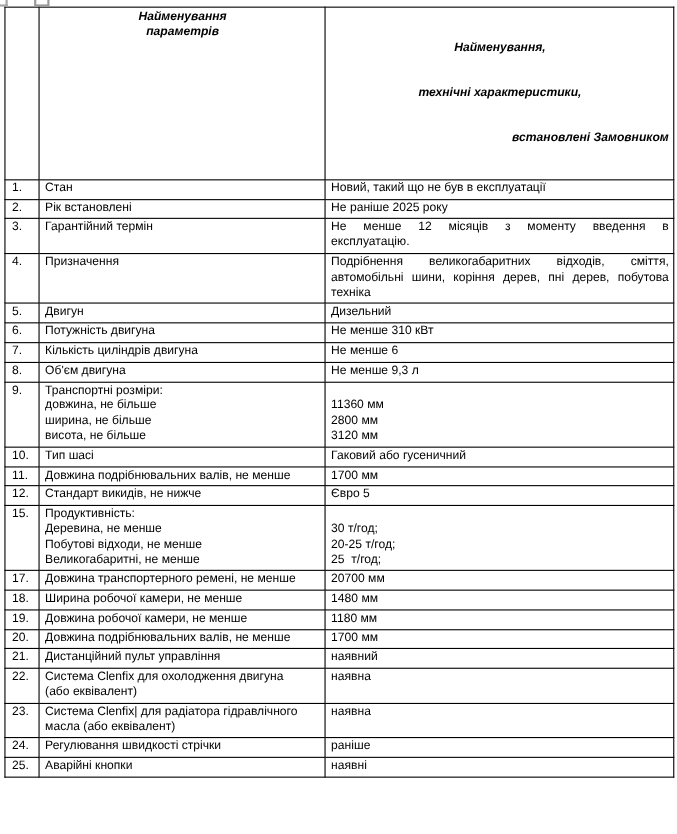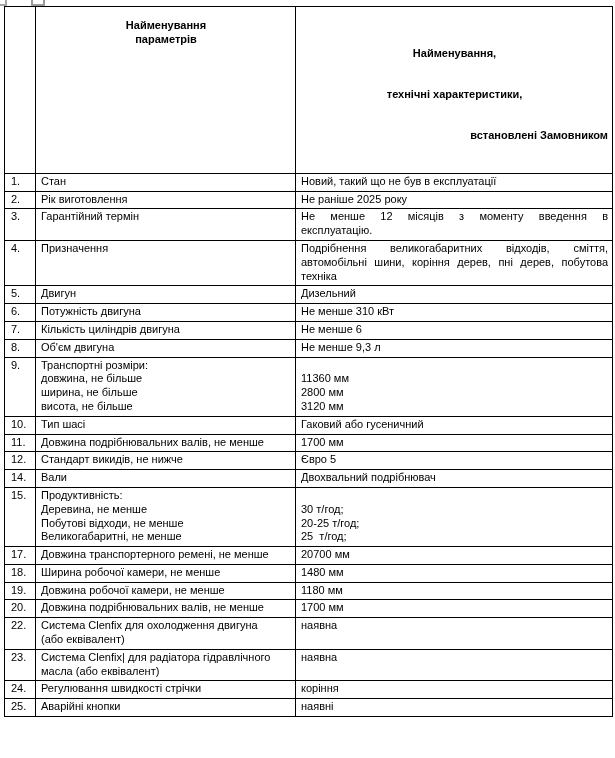--- a/index.html
+++ b/index.html
@@ -38,22 +38,23 @@
     vertical-align: top;
     font-size: 11px;
     line-height: 13.8px;
     color: #000;
     padding: 1px 4px 2px 5px;
     white-space: pre-wrap;
     overflow: hidden;
   }
   th {
     font-weight: bold;
+    font-style: italic;
     text-align: center;
-    padding-top: 12px;
+    padding-top: 2px;
     padding-bottom: 2px;
   }
   th .h-line { text-align: center; }
   th .h-line-left { text-align: right; }
   td.num { padding-left: 6px; }
   td.justify { text-align: justify; text-align-last: justify; }
 </style>
 </head>
 <body>
 
@@ -80,21 +81,21 @@
   </thead>
   <tbody>
   <tr>
     <td class="num">1.</td>
     <td class="param">Стан</td>
     <td class="value">Новий, такий що не був в експлуатації</td>
   </tr>
 
   <tr>
     <td class="num">2.</td>
-    <td class="param">Рік виготовлення</td>
+    <td class="param">Рік встановлені</td>
     <td class="value">Не раніше 2025 року</td>
   </tr>
 
   <tr>
     <td class="num">3.</td>
     <td class="param">Гарантійний термін</td>
     <td class="value justify">Не менше 12 місяців з моменту введення в
 експлуатацію.</td>
   </tr>
 
@@ -154,25 +155,20 @@
     <td class="value">1700 мм</td>
   </tr>
 
   <tr>
     <td class="num">12.</td>
     <td class="param">Стандарт викидів, не нижче</td>
     <td class="value">Євро 5</td>
   </tr>
 
 
-  <tr>
-    <td class="num">14.</td>
-    <td class="param">Вали</td>
-    <td class="value">Двохвальний подрібнювач</td>
-  </tr>
 
   <tr>
     <td class="num">15.</td>
     <td class="param">Продуктивність:
 Деревина, не менше
 Побутові відходи, не менше
 Великогабаритні, не менше</td>
     <td class="value">
 30 т/год;
 20-25 т/год;
@@ -197,39 +193,44 @@
     <td class="param">Довжина робочої камери, не менше</td>
     <td class="value">1180 мм</td>
   </tr>
 
   <tr>
     <td class="num">20.</td>
     <td class="param">Довжина подрібнювальних валів, не менше</td>
     <td class="value">1700 мм</td>
   </tr>
 
+  <tr>
+    <td class="num">21.</td>
+    <td class="param">Дистанційний пульт управління</td>
+    <td class="value">наявний</td>
+  </tr>
 
   <tr>
     <td class="num">22.</td>
     <td class="param">Система Clenfix для охолодження двигуна
 (або еквівалент)</td>
     <td class="value">наявна</td>
   </tr>
 
   <tr>
     <td class="num">23.</td>
     <td class="param">Система Clenfix| для радіатора гідравлічного
 масла (або еквівалент)</td>
     <td class="value">наявна</td>
   </tr>
 
   <tr>
     <td class="num">24.</td>
     <td class="param">Регулювання швидкості стрічки</td>
-    <td class="value">коріння</td>
+    <td class="value">раніше</td>
   </tr>
 
   <tr>
     <td class="num">25.</td>
     <td class="param">Аварійні кнопки</td>
     <td class="value">наявні</td>
   </tr>
 
 </tbody>
 </table>

